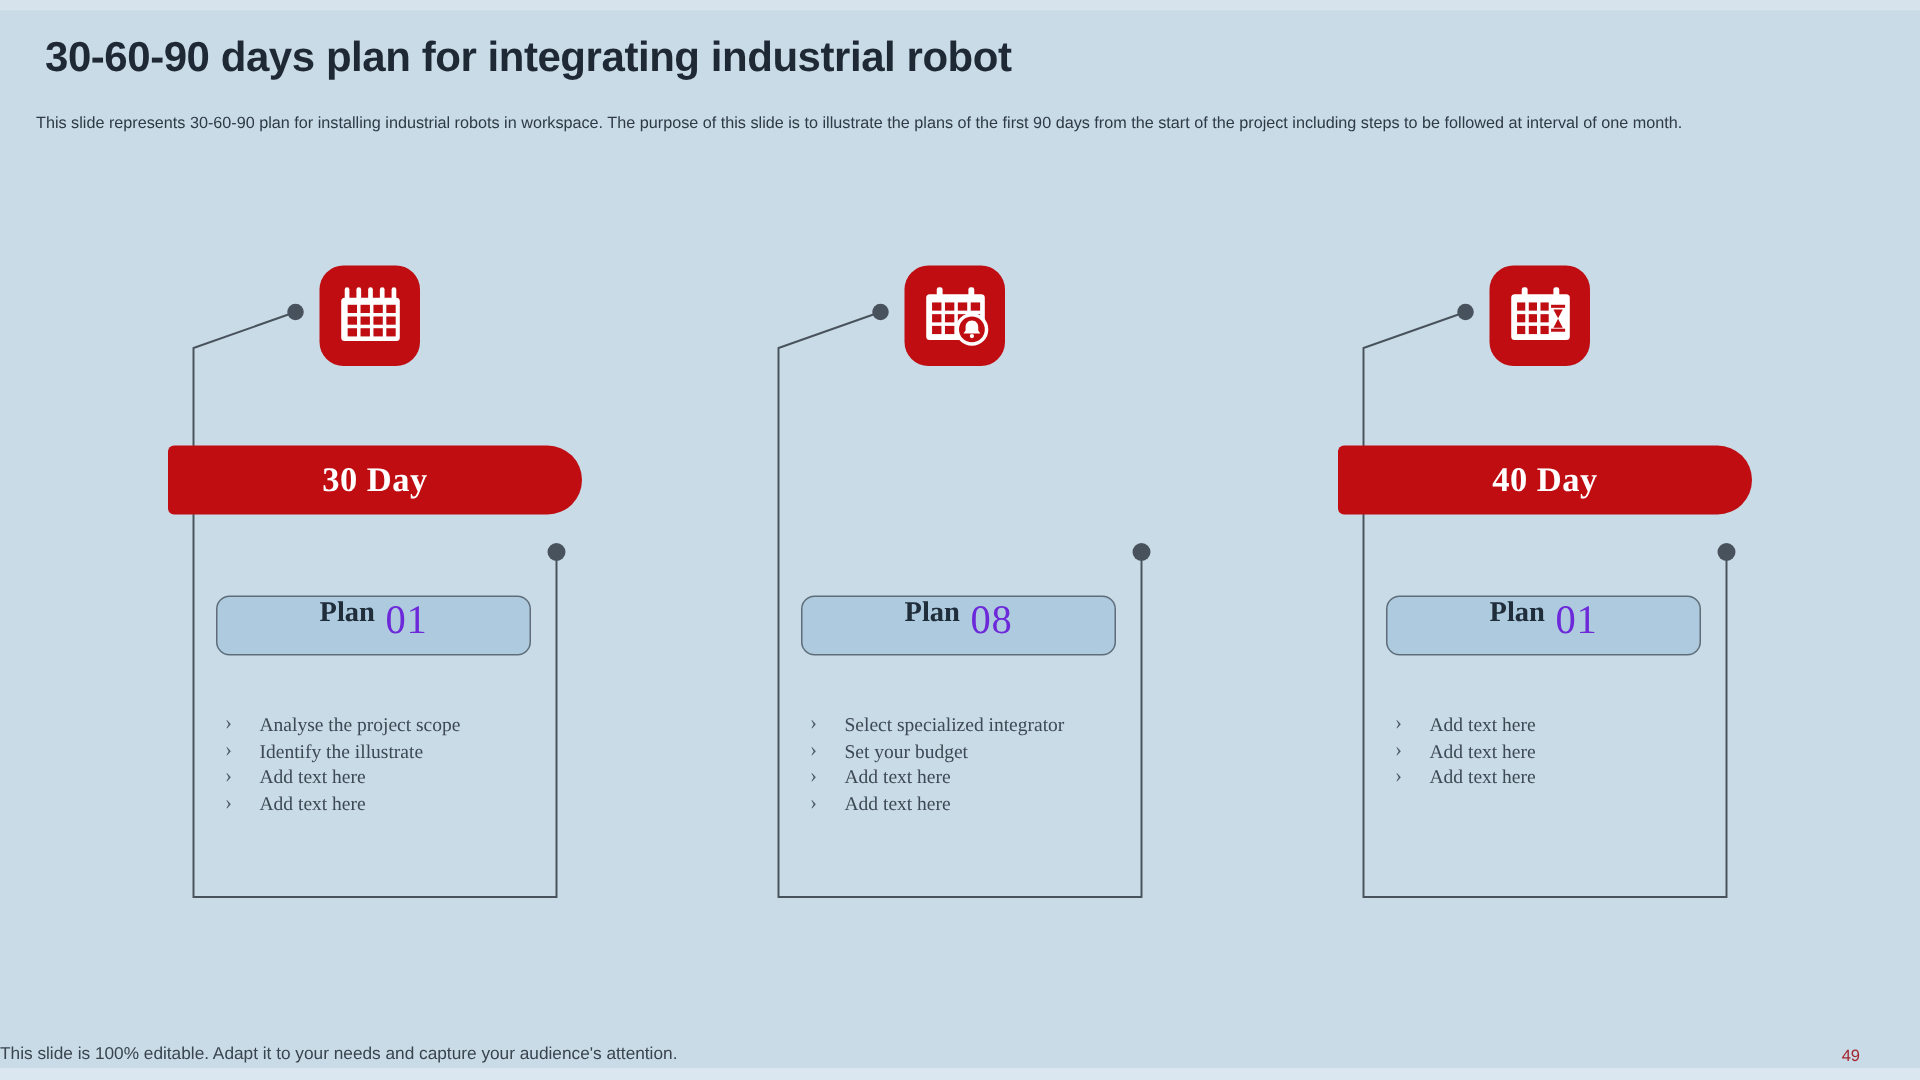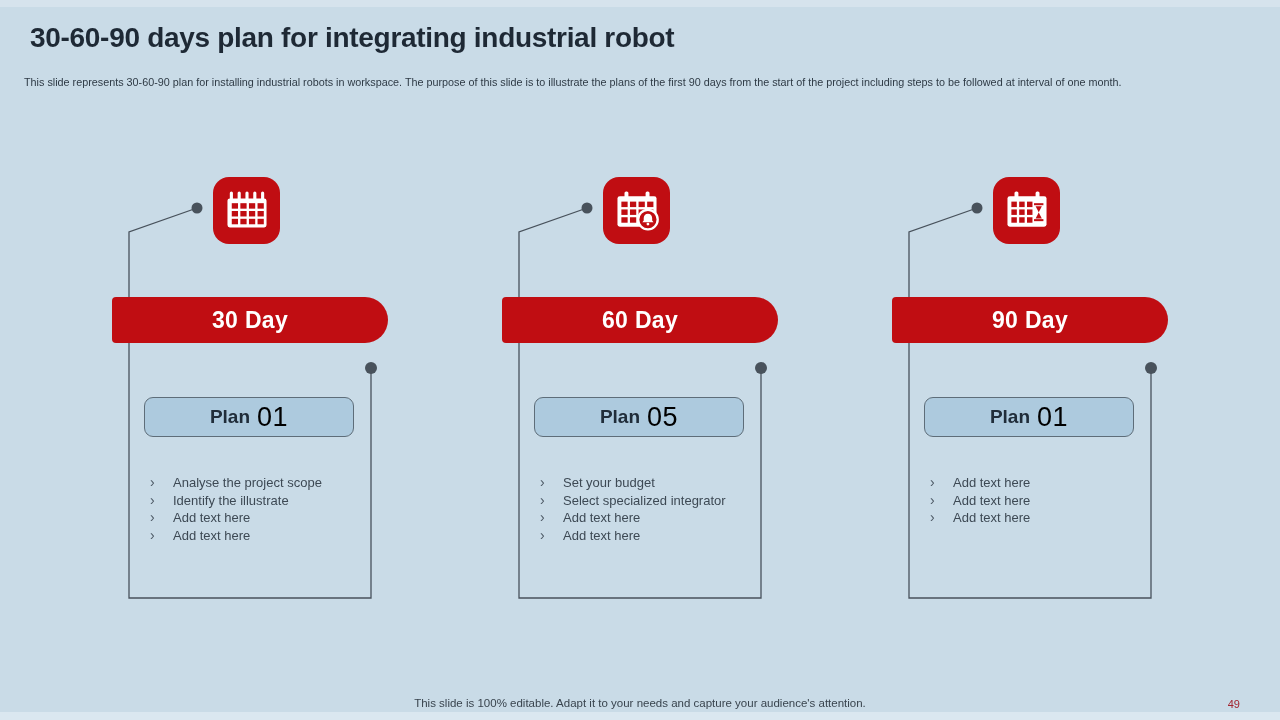--- a/index.html
+++ b/index.html
@@ -8,48 +8,48 @@
 
   .slide { position:relative; width:1280px; height:720px; background:#c9dbe7; overflow:hidden; }
   .band-top    { position:absolute; top:0; left:0; width:100%; height:7px;  background:#d6e3ed; }
   .band-bottom { position:absolute; bottom:0; left:0; width:100%; height:8px; background:#dae7f0; }
 
   .title { position:absolute; left:30px; top:22px; font-size:28px; font-weight:700;
            color:#1e2935; letter-spacing:-0.3px; white-space:nowrap; }
   .subtitle { position:absolute; left:24px; top:76px; font-size:10.8px; color:#2e3a45;
               white-space:nowrap; }
 
-  .col { position:absolute; top:0; width:300px; height:592px; }
+  .col { position:absolute; top:0; width:300px; height:592px;font-family:Liberation Serif, serif; }
   .col-1 { left:100px; } .col-2 { left:490px; } .col-3 { left:880px; }
 
   svg.connector { position:absolute; left:0; top:0; }
 
   .icon-tile { position:absolute; left:113px; top:177px; width:67px; height:67px;
                background:#c00d12; border-radius:16px;
                display:flex; align-items:center; justify-content:center; }
   .icon-tile svg { width:50px; height:50px; }
 
   .banner { position:absolute; left:12px; top:297px; width:276px; height:46px;
             background:#c00d12; border-radius:4px 23px 23px 4px;
             display:flex; align-items:center; justify-content:center;
             color:#ffffff; font-size:23px; font-weight:700; letter-spacing:0.3px; }
 
   .plan-box { position:absolute; left:44px; top:397px; width:210px; height:40px;
               background:#adcade; border:1px solid #5e6d79; border-radius:9px;
-              display:flex; align-items:center; justify-content:center; gap:7px; }
+              display:flex; align-items:flex-start; justify-content:center; gap:7px; }
   .plan-word { font-size:19px; font-weight:700; color:#202d3a; }
-  .plan-num  { font-size:27px; font-weight:500; color:#000000; letter-spacing:0.5px; }
+  .plan-num  { font-size:27px; font-weight:500; color:#6d28d9; letter-spacing:0.5px; }
 
   ul.items { position:absolute; left:50px; top:474px; list-style:none; width:230px; }
   ul.items li { position:relative; padding-left:23px; font-size:13px; line-height:17.6px;
                 color:#3d4954; white-space:nowrap; }
   ul.items li::before { content:'\203A'; position:absolute; left:0; top:0;
                         color:#4e5a66; font-size:14px; }
 
-  .footer-text { position:absolute; left:0; top:697px; width:100%; text-align:center;
+  .footer-text { position:absolute; left:0; top:697px; width:100%; text-align:left;
                  font-size:11.5px; color:#39444e; }
   .page-num { position:absolute; right:40px; top:698px; font-size:11px; font-weight:400;
               color:#a32530; }
 </style>
 </head>
 <body>
 
 <div class="slide">
   <div class="band-top"></div>
   <div class="band-bottom"></div>
@@ -125,28 +125,27 @@
             <rect x="34" y="30" width="8" height="7"></rect>
             <rect x="45" y="30" width="8" height="7"></rect>
           <rect x="12" y="40" width="8" height="7"></rect>
             <rect x="23" y="40" width="8" height="7"></rect>
         </g>
         <circle cx="46" cy="43" r="12.5" fill="#c00d12" stroke="#ffffff" stroke-width="3"></circle>
         <path d="M46 35.5c-3.3 0-5.4 2.4-5.4 5.7v2.8l-1.8 2.5h14.4l-1.8-2.5v-2.8c0-3.3-2.1-5.7-5.4-5.7z" fill="#ffffff"></path>
         <circle cx="46" cy="48.7" r="1.8" fill="#ffffff"></circle>
       </svg>
     </div>
-    <div class="banner">60 Day</div>
     <div class="plan-box">
       <span class="plan-word">Plan</span>
-      <span class="plan-num">05</span>
+      <span class="plan-num">08</span>
     </div>
     <ul class="items">
+      <li>Select specialized integrator</li>
       <li>Set your budget</li>
-      <li>Select specialized integrator</li>
       <li>Add text here</li>
       <li>Add text here</li>
     </ul>
   </div>
 
   <div class="col col-3">
     <svg class="connector" width="300" height="720">
       <polyline points="97,208 29,232 29,598 271,598 271,368" fill="none" stroke="#48525c" stroke-width="1.3"></polyline>
       <circle cx="97" cy="208" r="5.5" fill="#48525c"></circle>
       <circle cx="271" cy="368" r="6" fill="#48525c"></circle>
@@ -168,21 +167,21 @@
           <rect x="12" y="40" width="7" height="7"></rect>
             <rect x="22" y="40" width="7" height="7"></rect>
             <rect x="32" y="40" width="7" height="7"></rect>
           <rect x="41" y="22" width="12" height="2.6"></rect>
           <rect x="41" y="42.4" width="12" height="2.6"></rect>
           <path d="M43 26 h8 l-4 7.5 z"></path>
           <path d="M43 41.5 l4 -7.5 l4 7.5 z"></path>
         </g>
       </svg>
     </div>
-    <div class="banner">90 Day</div>
+    <div class="banner">40 Day</div>
     <div class="plan-box">
       <span class="plan-word">Plan</span>
       <span class="plan-num">01</span>
     </div>
     <ul class="items">
       <li>Add text here</li>
       <li>Add text here</li>
       <li>Add text here</li>
     </ul>
   </div>

